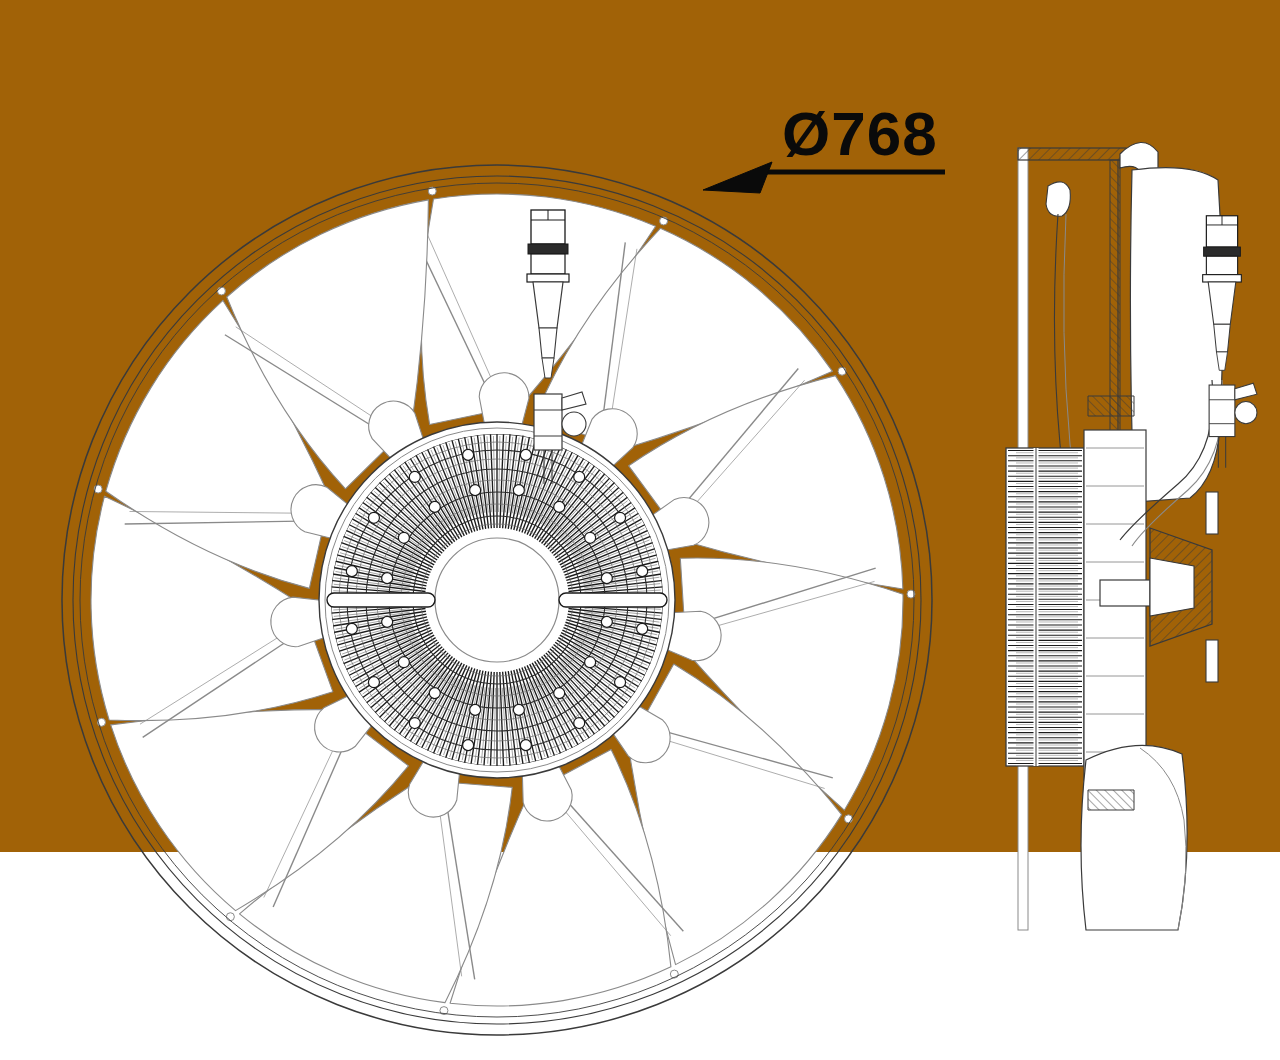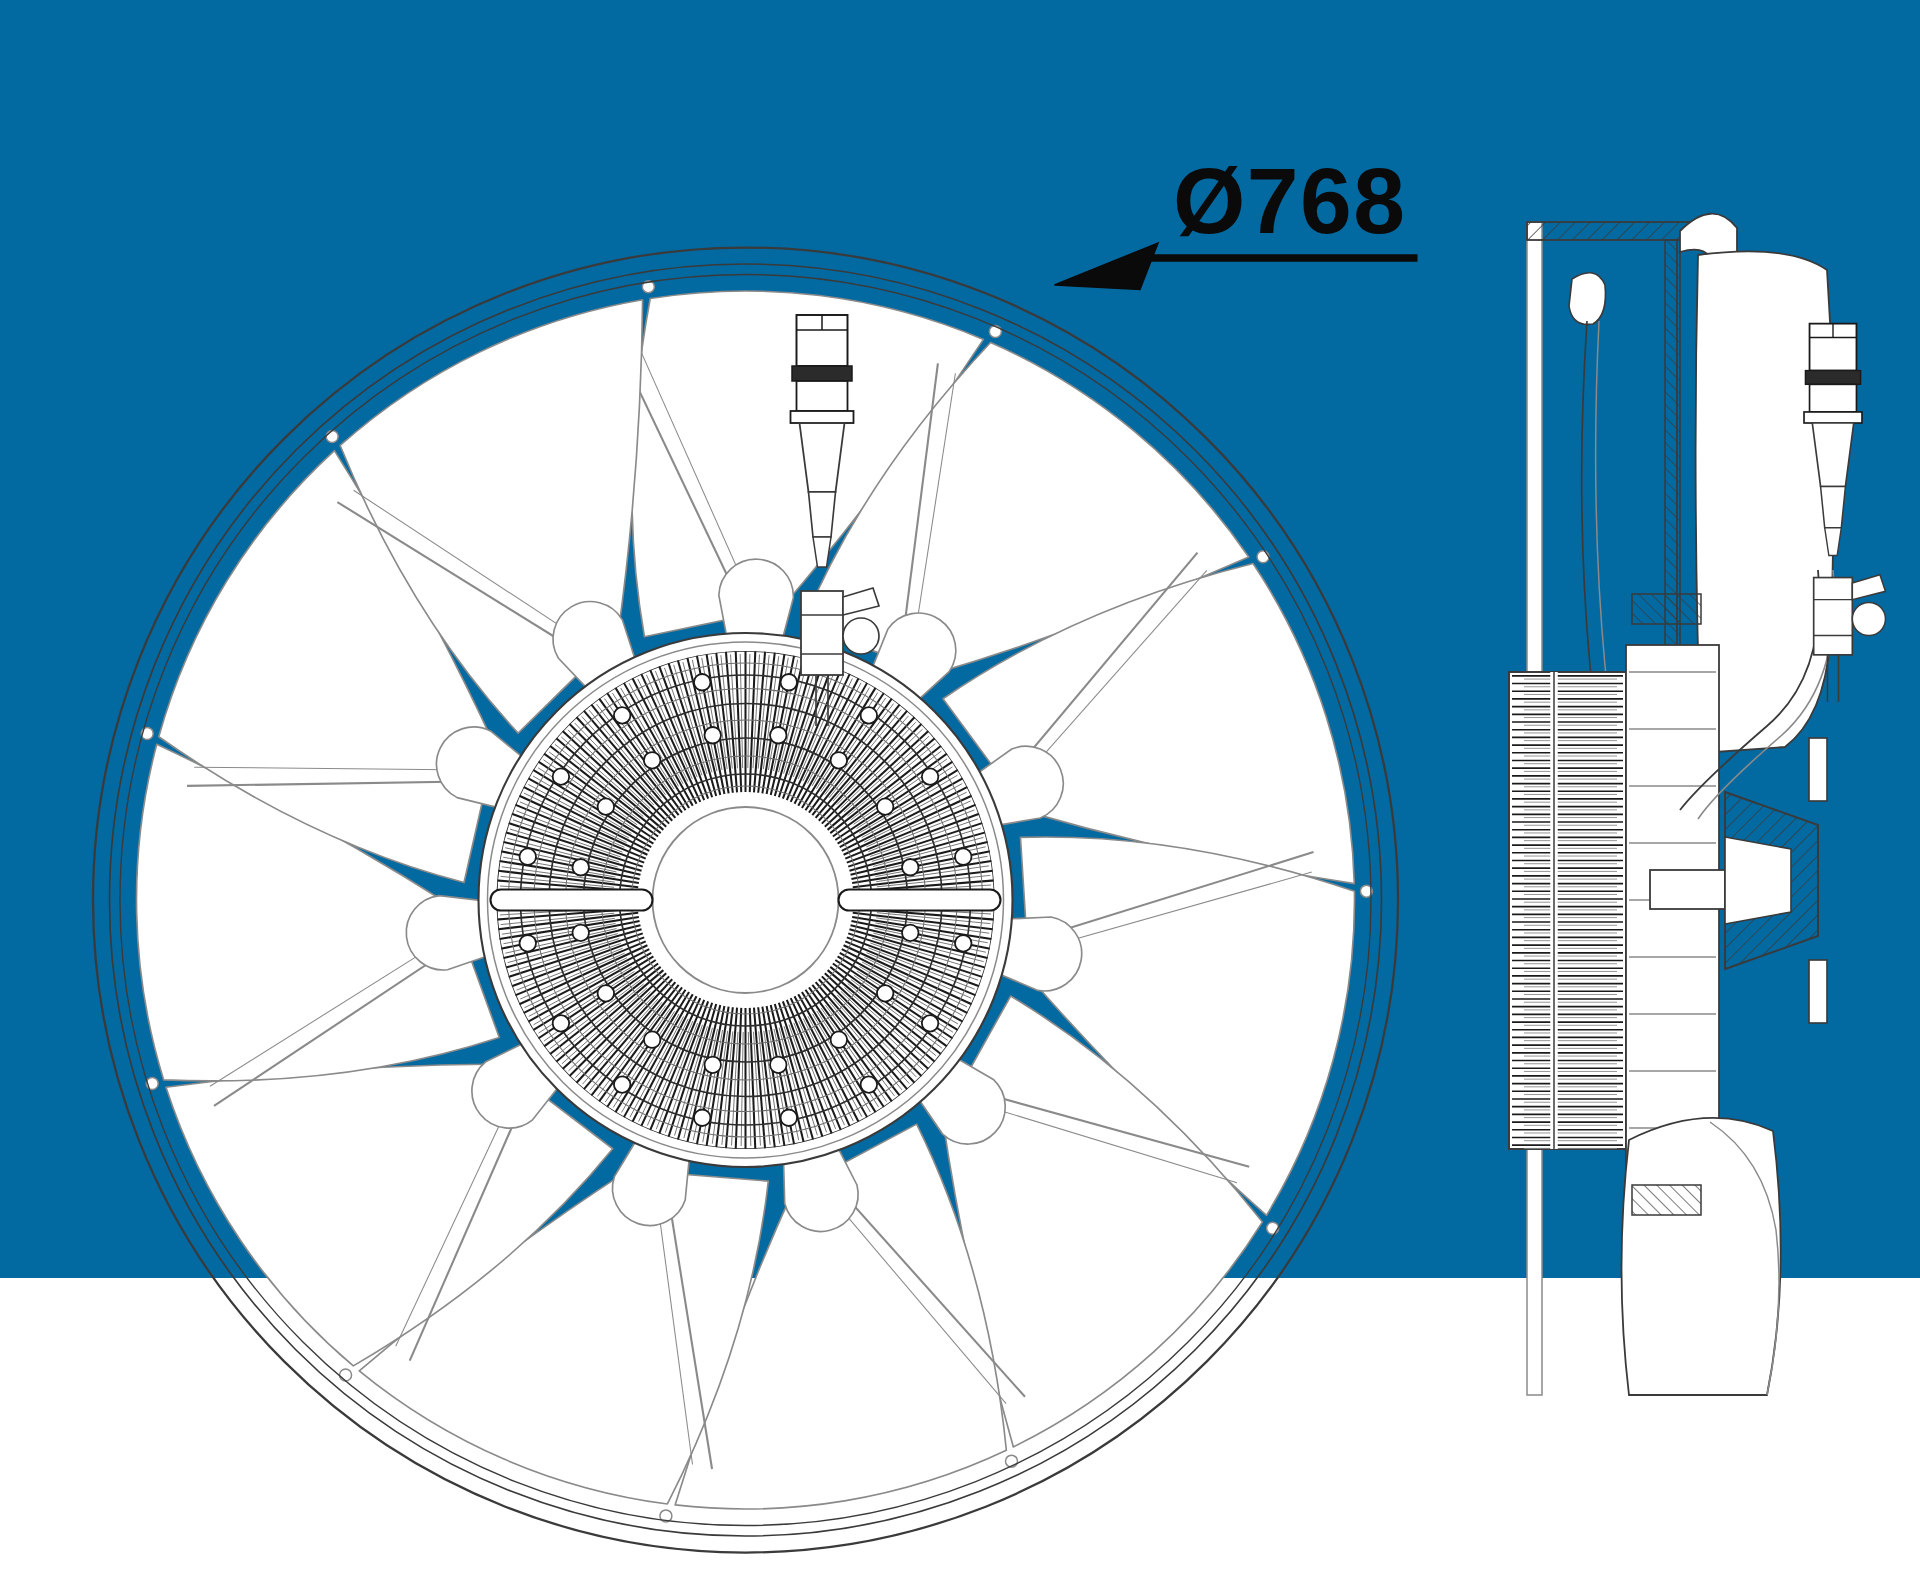--- a/index.html
+++ b/index.html
@@ -1,18 +1,18 @@
 <!DOCTYPE html>
 <html><head>
 <meta charset="utf-8">
 <style>
   html,body{margin:0;padding:0;background:#ffffff;}
   body{width:1280px;height:1060px;overflow:hidden;
        font-family:"Liberation Sans", sans-serif;}
-  #sheet{position:relative;width:1280px;height:852px;background:#0369a1;}
+  #sheet{position:relative;width:1280px;height:852px;background:#a16207;}
   #sheet svg{display:block;}
   .dimtext{font-family:"Liberation Sans", sans-serif;font-size:62px;font-weight:bold;fill:#0a0a0a;letter-spacing:1px;}
 </style>
 </head>
 <body>
 
 <div id="sheet">
   <svg id="canvas" width="1280" height="1060" viewBox="0 0 1280 1060">
 
     <defs>

